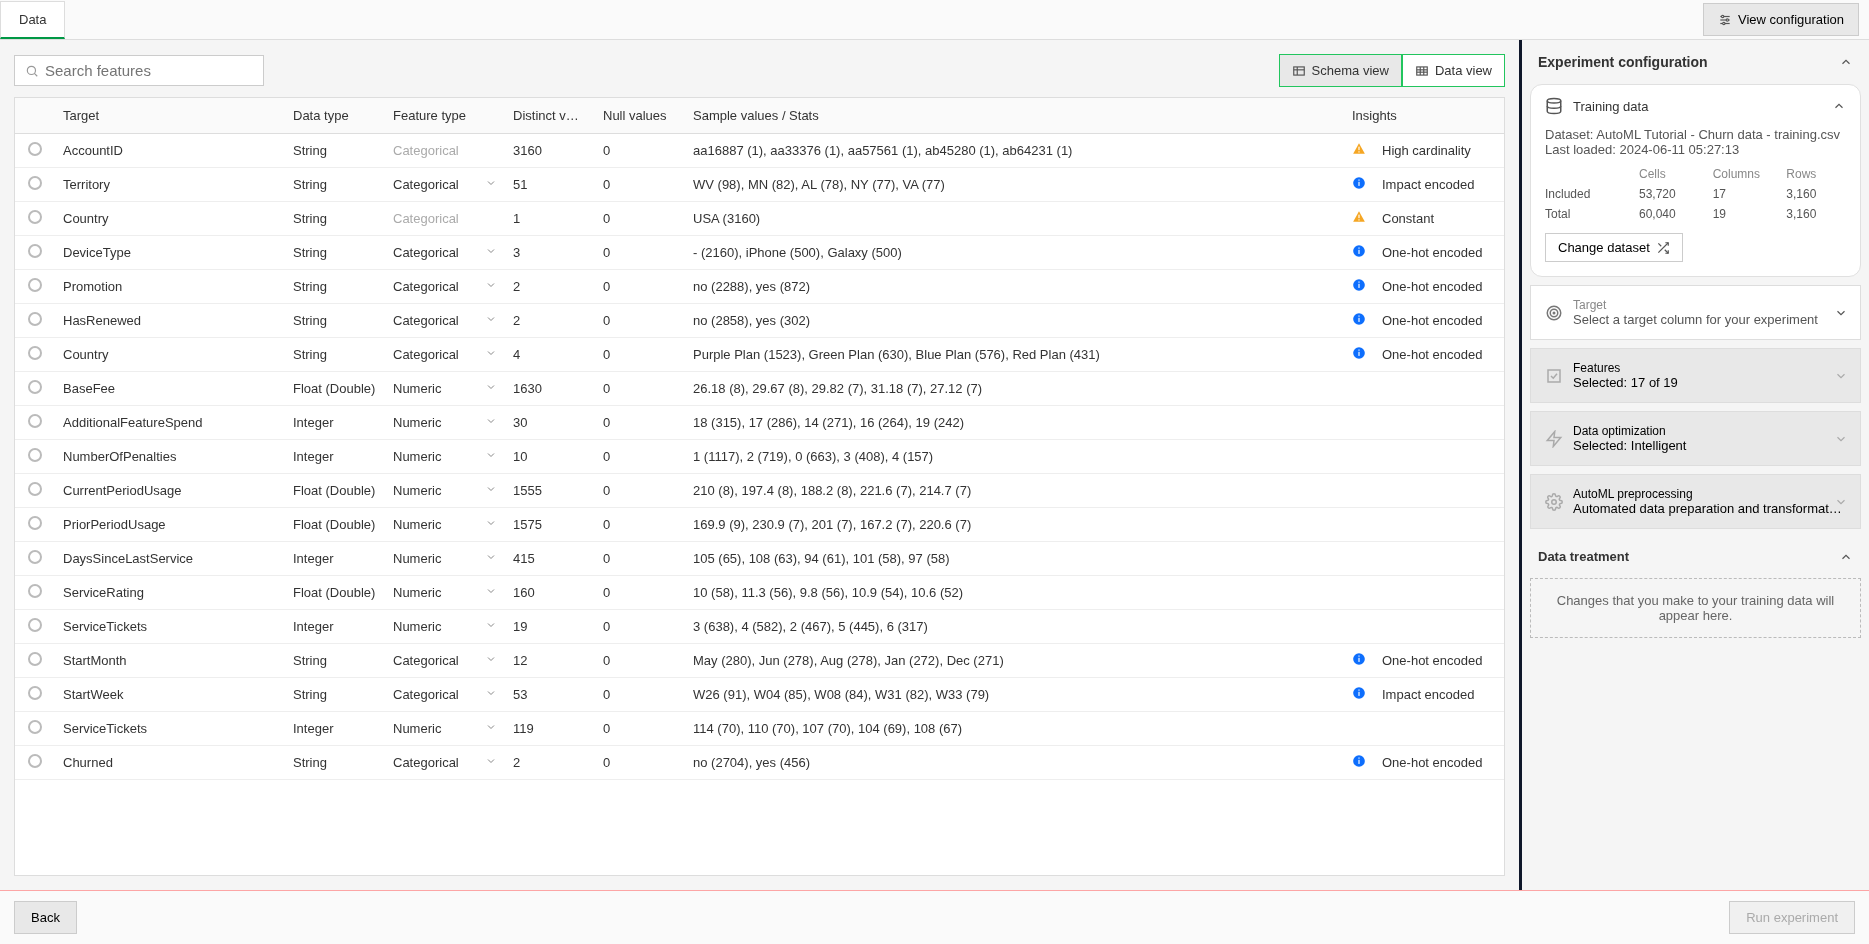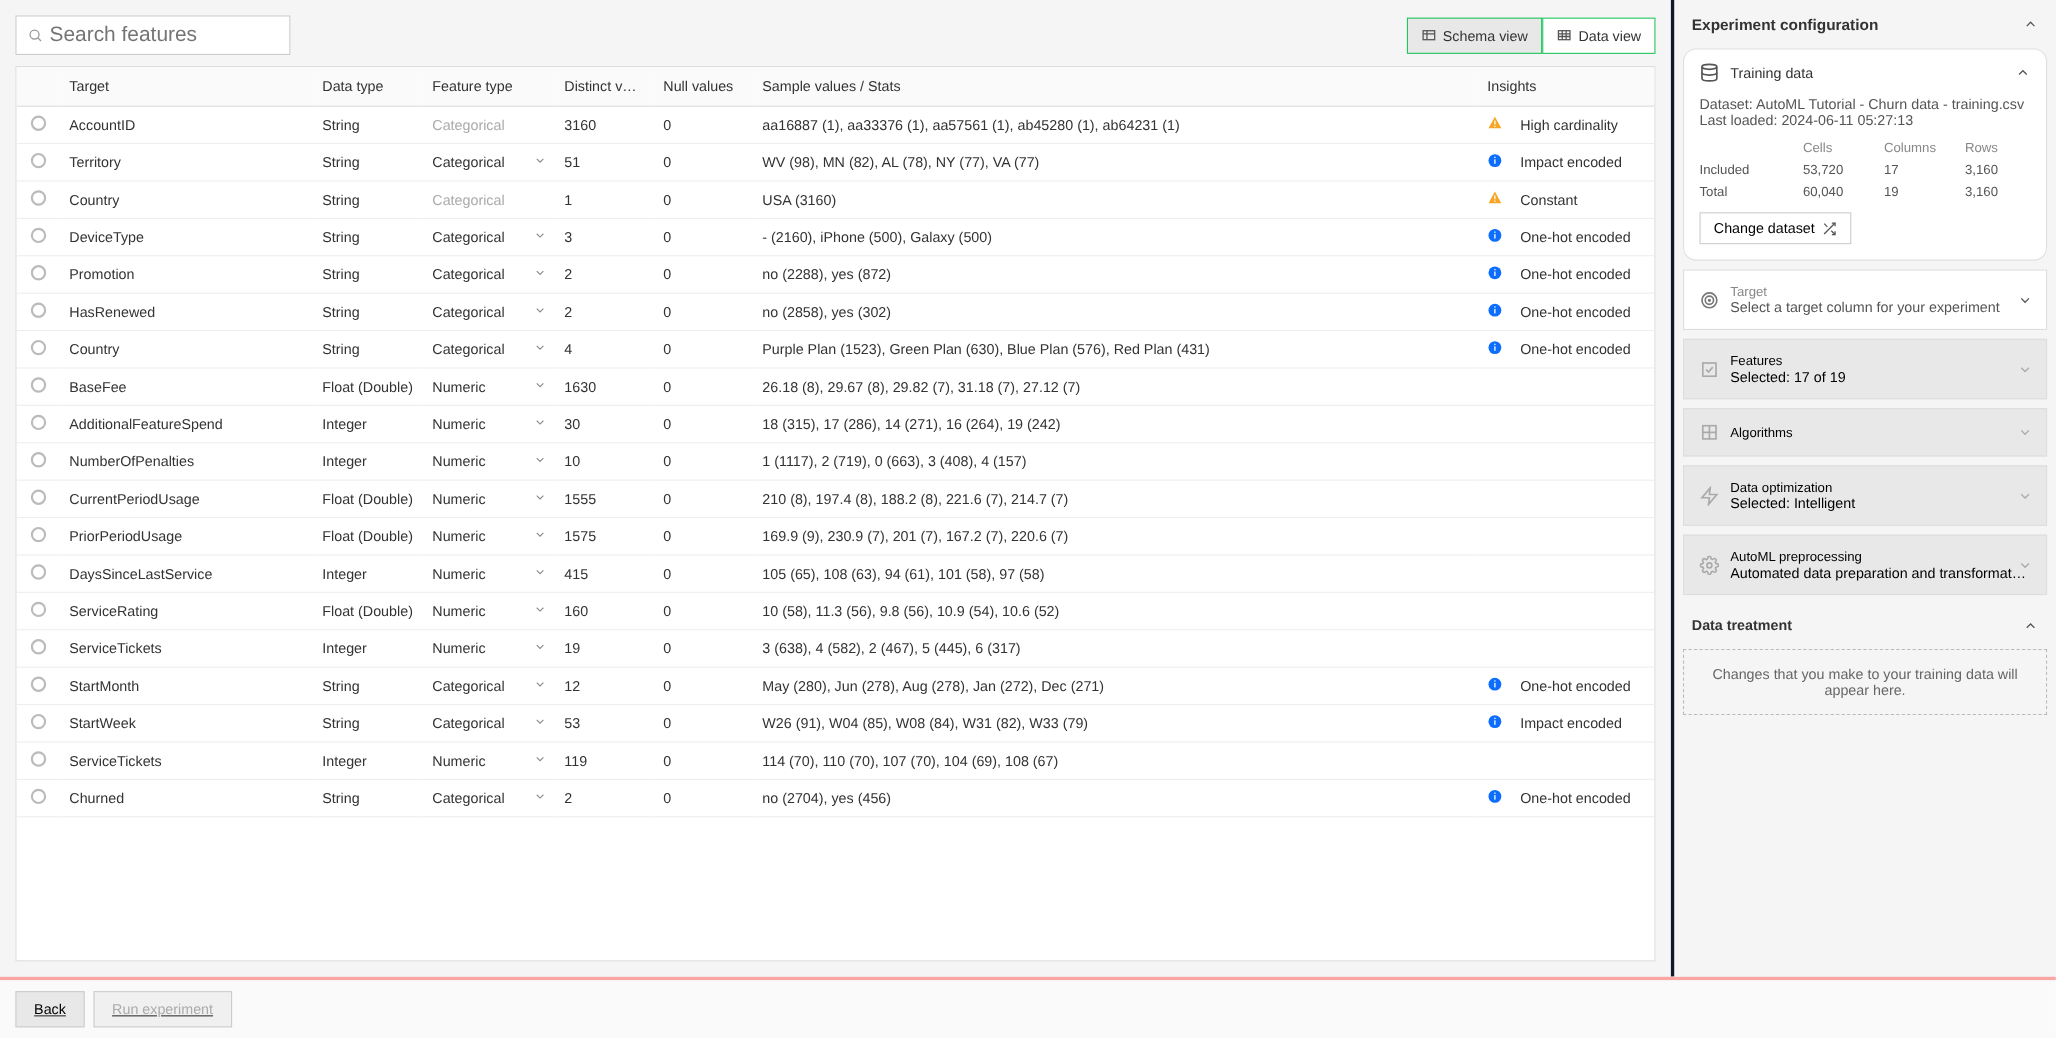--- a/index.html
+++ b/index.html
@@ -5,21 +5,21 @@
 * { box-sizing: border-box; margin: 0; padding: 0; }
 body { font-family: -apple-system, BlinkMacSystemFont, "Segoe UI", Arial, sans-serif; font-size: 13px; color: #333; background: #fff; }
 .app { display: flex; flex-direction: column; height: 944px; }
 .top-bar { display: flex; justify-content: space-between; align-items: center; border-bottom: 1px solid #ddd; background: #fafafa; height: 40px; }
 .tab { padding: 10px 18px; background: #fff; border: 1px solid #ddd; border-bottom: 2px solid #009845; font-weight: 500; }
 .view-config-btn { display: flex; align-items: center; gap: 6px; background: #e8e8e8; border: 1px solid #ccc; padding: 8px 14px; margin-right: 10px; cursor: pointer; font-size: 13px; }
 .body { display: flex; flex: 1; overflow: hidden; background: #f5f5f5; }
 .left-panel { flex: 1; display: flex; flex-direction: column; padding: 14px; gap: 10px; overflow: hidden; }
 .toolbar { display: flex; justify-content: space-between; align-items: center; }
 .search-box { display: flex; align-items: center; gap: 6px; border: 1px solid #ccc; background: #fff; padding: 6px 10px; width: 250px; }
-.search-box input { border: none; outline: none; font-size: 19px; width: 100%; }
+.search-box input { border: none; outline: none; font-size: 15px; width: 100%; }
 .view-toggle { display: flex; }
 .view-btn { display: flex; align-items: center; gap: 6px; padding: 8px 12px; border: 1px solid #22c55e; background: #fff; cursor: pointer; font-size: 13px; }
 .view-btn.active { background: #e8e8e8; }
 .table-wrap { flex: 1; overflow: auto; border: 1px solid #ddd; background: #fff; }
 table { width: 100%; border-collapse: collapse; }
 th { text-align: left; font-weight: 500; padding: 10px 8px; border-bottom: 1px solid #ddd; background: #fafafa; font-size: 13px; white-space: nowrap; }
 td { padding: 8px; border-bottom: 1px solid #eee; font-size: 13px; white-space: nowrap; }
 .col-target { width: 40px; text-align: center; }
 .col-name { width: 230px; }
 .col-datatype { width: 100px; }
@@ -42,30 +42,44 @@
 .stats-grid .hdr { color: #888; }
 .chg-btn { display: inline-flex; align-items: center; gap: 6px; border: 1px solid #ccc; padding: 6px 12px; margin-top: 12px; cursor: pointer; background: #fff; font-size: 13px; }
 .sec-card { background: #e8e8e8; border: 1px solid #ddd; margin: 0 8px 8px 8px; }
 .sec-card.enabled { background: #fff; }
 .sec-head { display: flex; align-items: center; gap: 10px; padding: 12px 14px; position: relative; }
 .sec-sub { color: #888; font-size: 12px; }
 .sec-main { color: #555; font-size: 13px; }
 .sec-chev { position: absolute; right: 12px; color: #888; }
 .sec-disabled .sec-sub, .sec-disabled .sec-main { color: #000000; }
 .treatment-box { border: 1px dashed #bbb; margin: 8px; padding: 14px; text-align: center; color: #666; font-size: 13px; }
-.footer { display: flex; justify-content: flex-start; gap: 8px; padding: 10px 14px; border-top: 3px solid #fca5a5; background: #fafafa; text-decoration: underline; }
+.footer { display: flex; justify-content: space-between; gap: 8px; padding: 10px 14px; border-top: 1px solid #fca5a5; background: #fafafa; }
 .btn { padding: 8px 16px; border: 1px solid #ccc; background: #e8e8e8; cursor: pointer; font-size: 13px; }
 .btn.disabled { color: #aaa; background: #f0f0f0; }
 svg { flex-shrink: 0; }
 .section-title { padding: 12px 16px 6px 16px; font-weight: 600; font-size: 13px; display:flex; justify-content:space-between; align-items:center; }
 </style>
 </head>
 <body>
 
 <div class="app">
+  <div class="top-bar">
+    <div class="tab">Data</div>
+    <button class="view-config-btn">
+      <svg width="14" height="14" viewBox="0 0 24 24" fill="none" stroke="#555" stroke-width="2">
+          <line x1="4" y1="6" x2="20" y2="6"></line>
+          <line x1="4" y1="12" x2="20" y2="12"></line>
+          <line x1="4" y1="18" x2="20" y2="18"></line>
+          <circle cx="8" cy="6" r="2" fill="#fff"></circle>
+          <circle cx="16" cy="12" r="2" fill="#fff"></circle>
+          <circle cx="10" cy="18" r="2" fill="#fff"></circle>
+        </svg>
+      <span>View configuration</span>
+    </button>
+  </div>
 
   <div class="body">
     <div class="left-panel">
       <div class="toolbar">
         <div class="search-box">
           <svg width="14" height="14" viewBox="0 0 24 24" fill="none" stroke="#999" stroke-width="2">
               <circle cx="11" cy="11" r="7"></circle>
               <line x1="21" y1="21" x2="16" y2="16"></line>
             </svg>
           <input type="text" placeholder="Search features" style="">
@@ -599,35 +613,20 @@
           <div>
             <div class="sec-sub">Features</div>
             <div class="sec-main">Selected: 17 of 19</div>
           </div>
           <svg class="sec-chev" width="14" height="14" viewBox="0 0 24 24" fill="none" stroke="#aaa" stroke-width="2">
               <polyline points="6 9 12 15 18 9"></polyline>
             </svg>
         </div>
       </div>
 
-      <div class="sec-card sec-disabled">
-        <div class="sec-head">
-          <svg width="18" height="18" viewBox="0 0 24 24" fill="none" stroke="#aaa" stroke-width="2">
-              <rect x="4" y="4" width="16" height="16"></rect>
-              <line x1="4" y1="12" x2="20" y2="12"></line>
-              <line x1="12" y1="4" x2="12" y2="20"></line>
-            </svg>
-          <div>
-            <div class="sec-sub">Algorithms</div>
-          </div>
-          <svg class="sec-chev" width="14" height="14" viewBox="0 0 24 24" fill="none" stroke="#aaa" stroke-width="2">
-              <polyline points="6 9 12 15 18 9"></polyline>
-            </svg>
-        </div>
-      </div>
 
       <div class="sec-card sec-disabled">
         <div class="sec-head">
           <svg width="18" height="18" viewBox="0 0 24 24" fill="none" stroke="#aaa" stroke-width="2">
               <polygon points="13 2 3 14 12 14 11 22 21 10 12 10 13 2"></polygon>
             </svg>
           <div>
             <div class="sec-sub">Data optimization</div>
             <div class="sec-main">Selected: Intelligent</div>
           </div>

